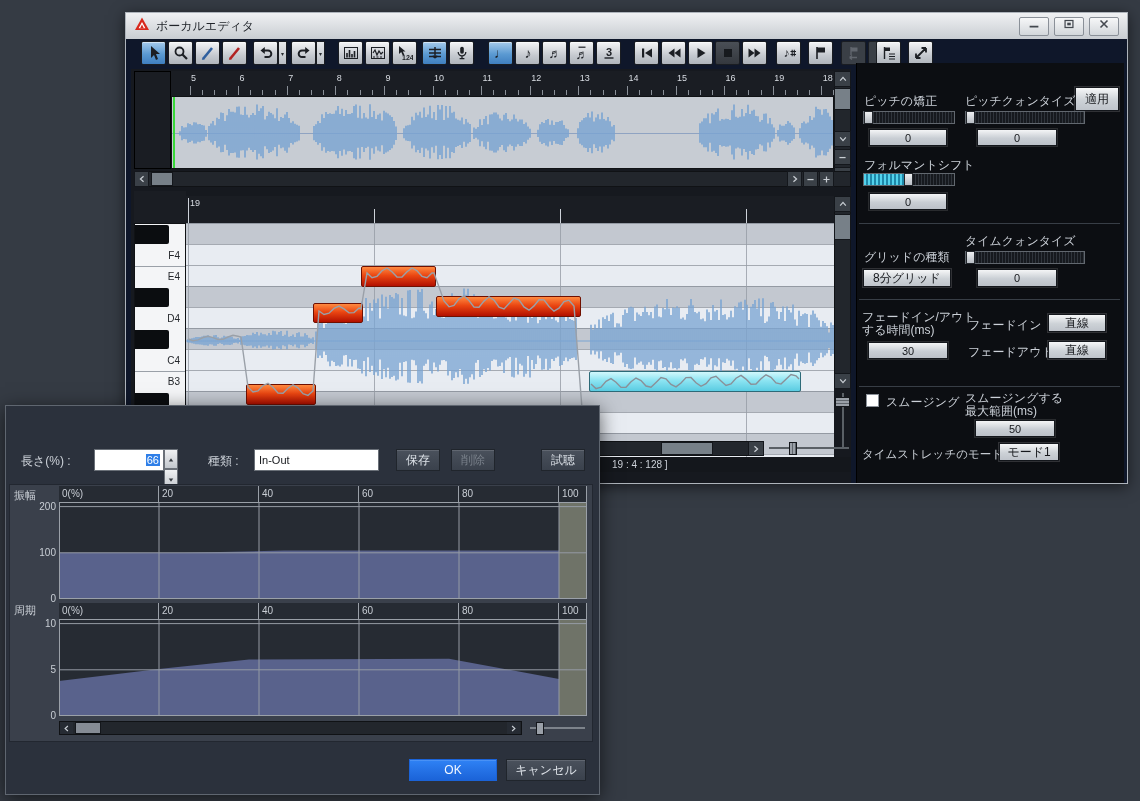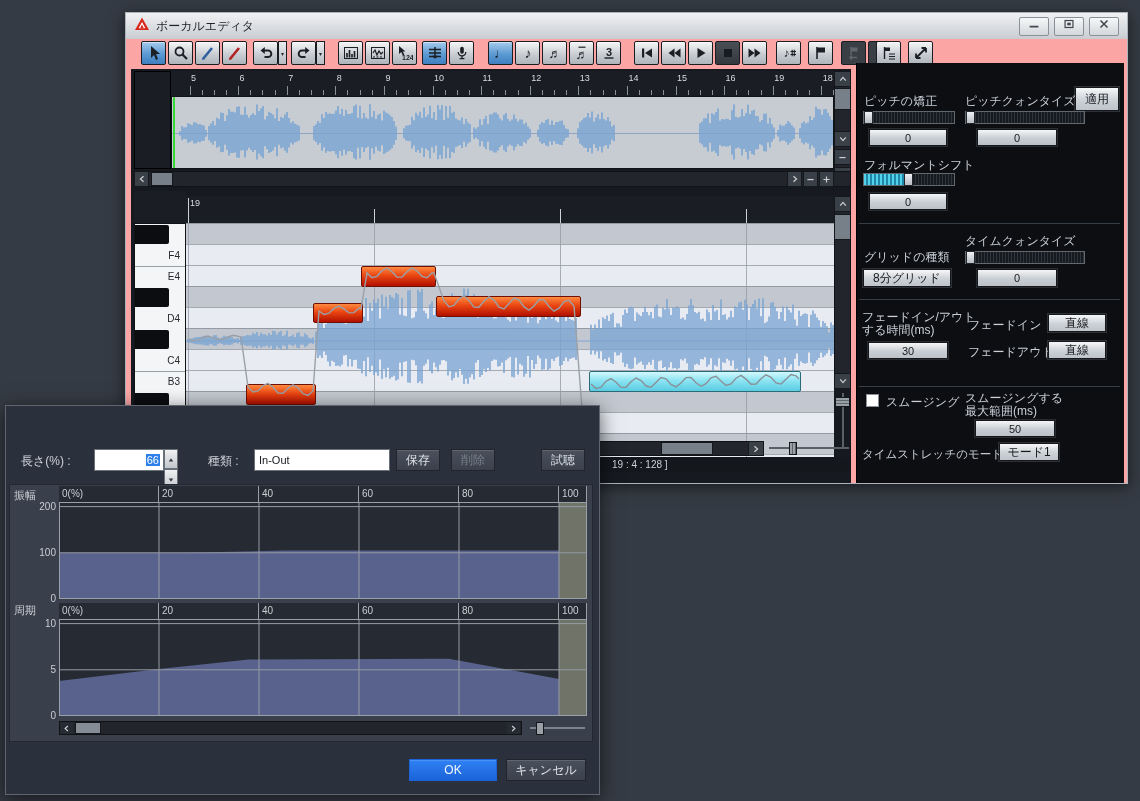--- a/index.html
+++ b/index.html
@@ -1,20 +1,20 @@
 <!DOCTYPE html>
 <html><head>
 <meta charset="utf-8">
 <style>
   html,body{margin:0;padding:0;}
   body{width:1140px;height:801px;position:relative;overflow:hidden;background:#353b44;
        font-family:"Liberation Sans",sans-serif;-webkit-font-smoothing:antialiased;}
   .abs{position:absolute;}
   
-  #main-window{left:125px;top:12px;width:1001px;height:470px;background:#fca5a5;
+  #main-window{left:125px;top:12px;width:1001px;height:470px;background:#0f172a;
     border:1px solid #aeb4bb;box-shadow:0 3px 14px rgba(0,0,0,.55);}
   .titlebar{left:0;top:0;right:0;height:26px;background:linear-gradient(#f0f1f3,#c9cdd2);
     display:flex;align-items:center;padding:0 8px;box-sizing:border-box;}
   .titlebar .title{font-size:12px;color:#20242a;margin-left:6px;}
   .winbtn{width:28px;height:17px;margin-left:5px;background:linear-gradient(#f6f7f8,#d3d7db);
     border:1px solid #8a9098;border-radius:2px;display:flex;align-items:center;justify-content:center;color:#43484f;}
   
   .tbtn{position:absolute;top:28px;width:25px;height:24px;box-sizing:border-box;
     background:linear-gradient(#f4f5f6,#c6cad0 60%,#b0b5bc);border:1px solid #1a1d22;border-radius:2px;
     display:flex;align-items:center;justify-content:center;color:#1c1f24;box-shadow:inset 0 1px 0 rgba(255,255,255,.5);}
@@ -558,21 +558,21 @@
             <path d="M8 4.5 L12.5 11 H3.5 Z" fill="currentColor"></path>
           </svg></i>
       </span>
     <span class="spinbtn">
         <i><svg width="8" height="8" viewBox="0 0 16 16">
             <path d="M8 11.5 L3.5 5 H12.5 Z" fill="currentColor"></path>
           </svg></i>
       </span>
   </div>
   <div class="dlabel" style="left:202px;top:47px;">種類 :</div>
-  <div class="combo" style="left:248px;top:43px;width:136px;height:22px;">
+  <div class="combo" style="left:248px;top:43px;width:125px;height:22px;">
     <span>In-Out</span>
     <i style="color:#33383e;"><svg width="11" height="11" viewBox="0 0 16 16"></svg></i>
   </div>
   <div class="darkbtn" style="left:390px;top:43px;width:44px;height:22px;">保存</div>
   <div class="darkbtn disabled" style="left:445px;top:43px;width:44px;height:22px;">削除</div>
   <div class="darkbtn" style="left:535px;top:43px;width:44px;height:22px;">試聴</div>
   <div id="chartbox" class="abs">
       <div class="ctitle" style="left: 4px; top: 3px;">振幅</div>
       <div class="chead" style="left: 49px; top: 1px; width: 100px;">0(%)</div>
       <div class="chead" style="left: 149px; top: 1px; width: 100px;">20</div>

